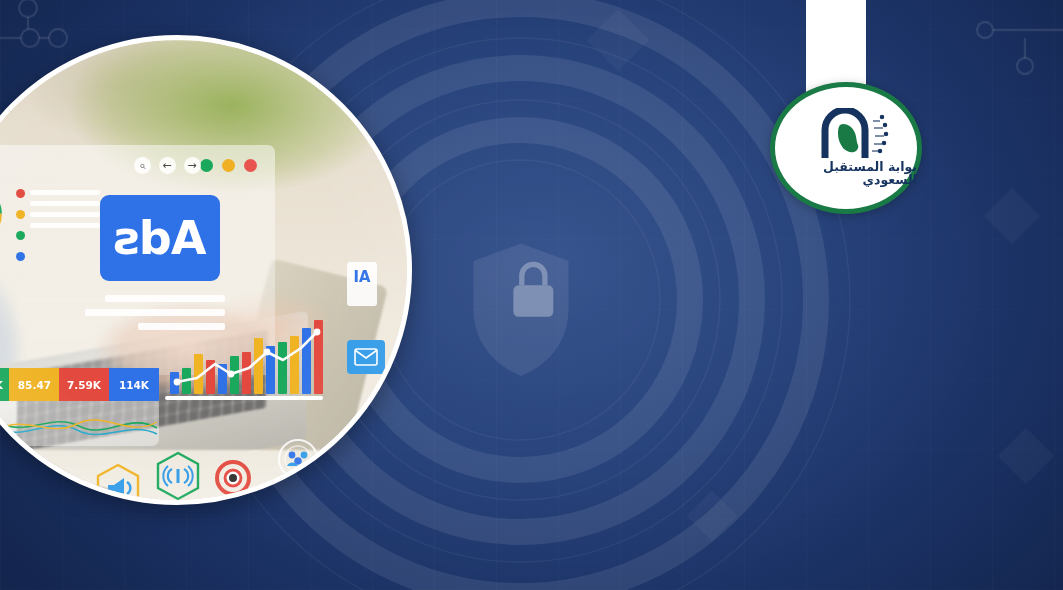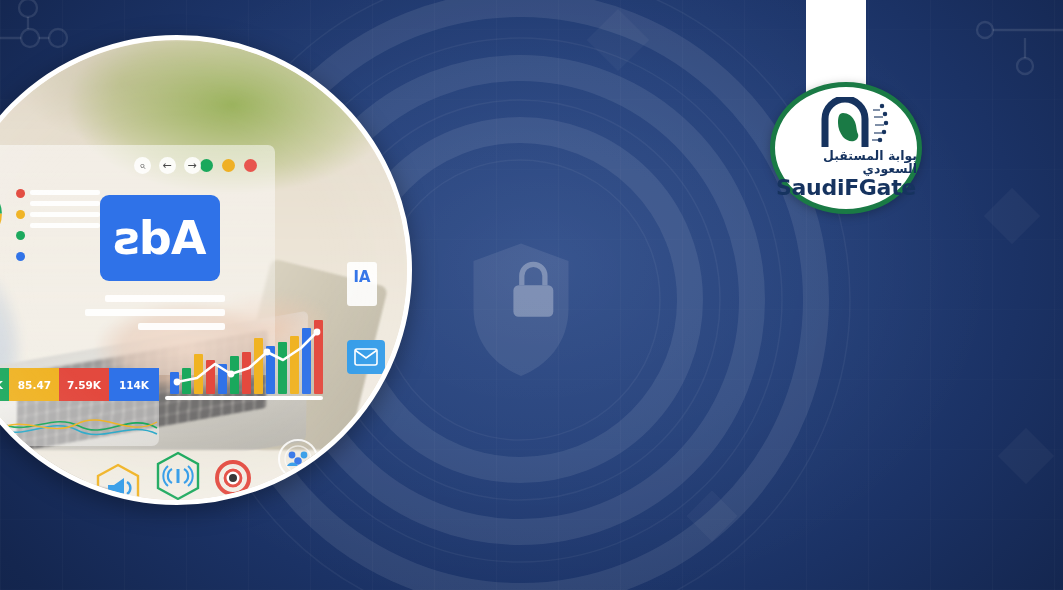--- a/index.html
+++ b/index.html
@@ -431,16 +431,15 @@
           <path d="M71 20 H80"></path>
         <circle cx="83" cy="26" r="1.7"></circle>
           <path d="M72 28 H81"></path>
         <circle cx="81" cy="35" r="1.7"></circle>
           <path d="M71 36 H79"></path>
         <circle cx="77" cy="43" r="1.7"></circle>
           <path d="M69 43 H75"></path>
       </g>
     </svg>
     <div class="logo-ar">بوابة المستقبل السعودي</div>
-    <div class="logo-en">SaudiFGate</div>
   </div>
 
 </div>
 
 </body></html>

